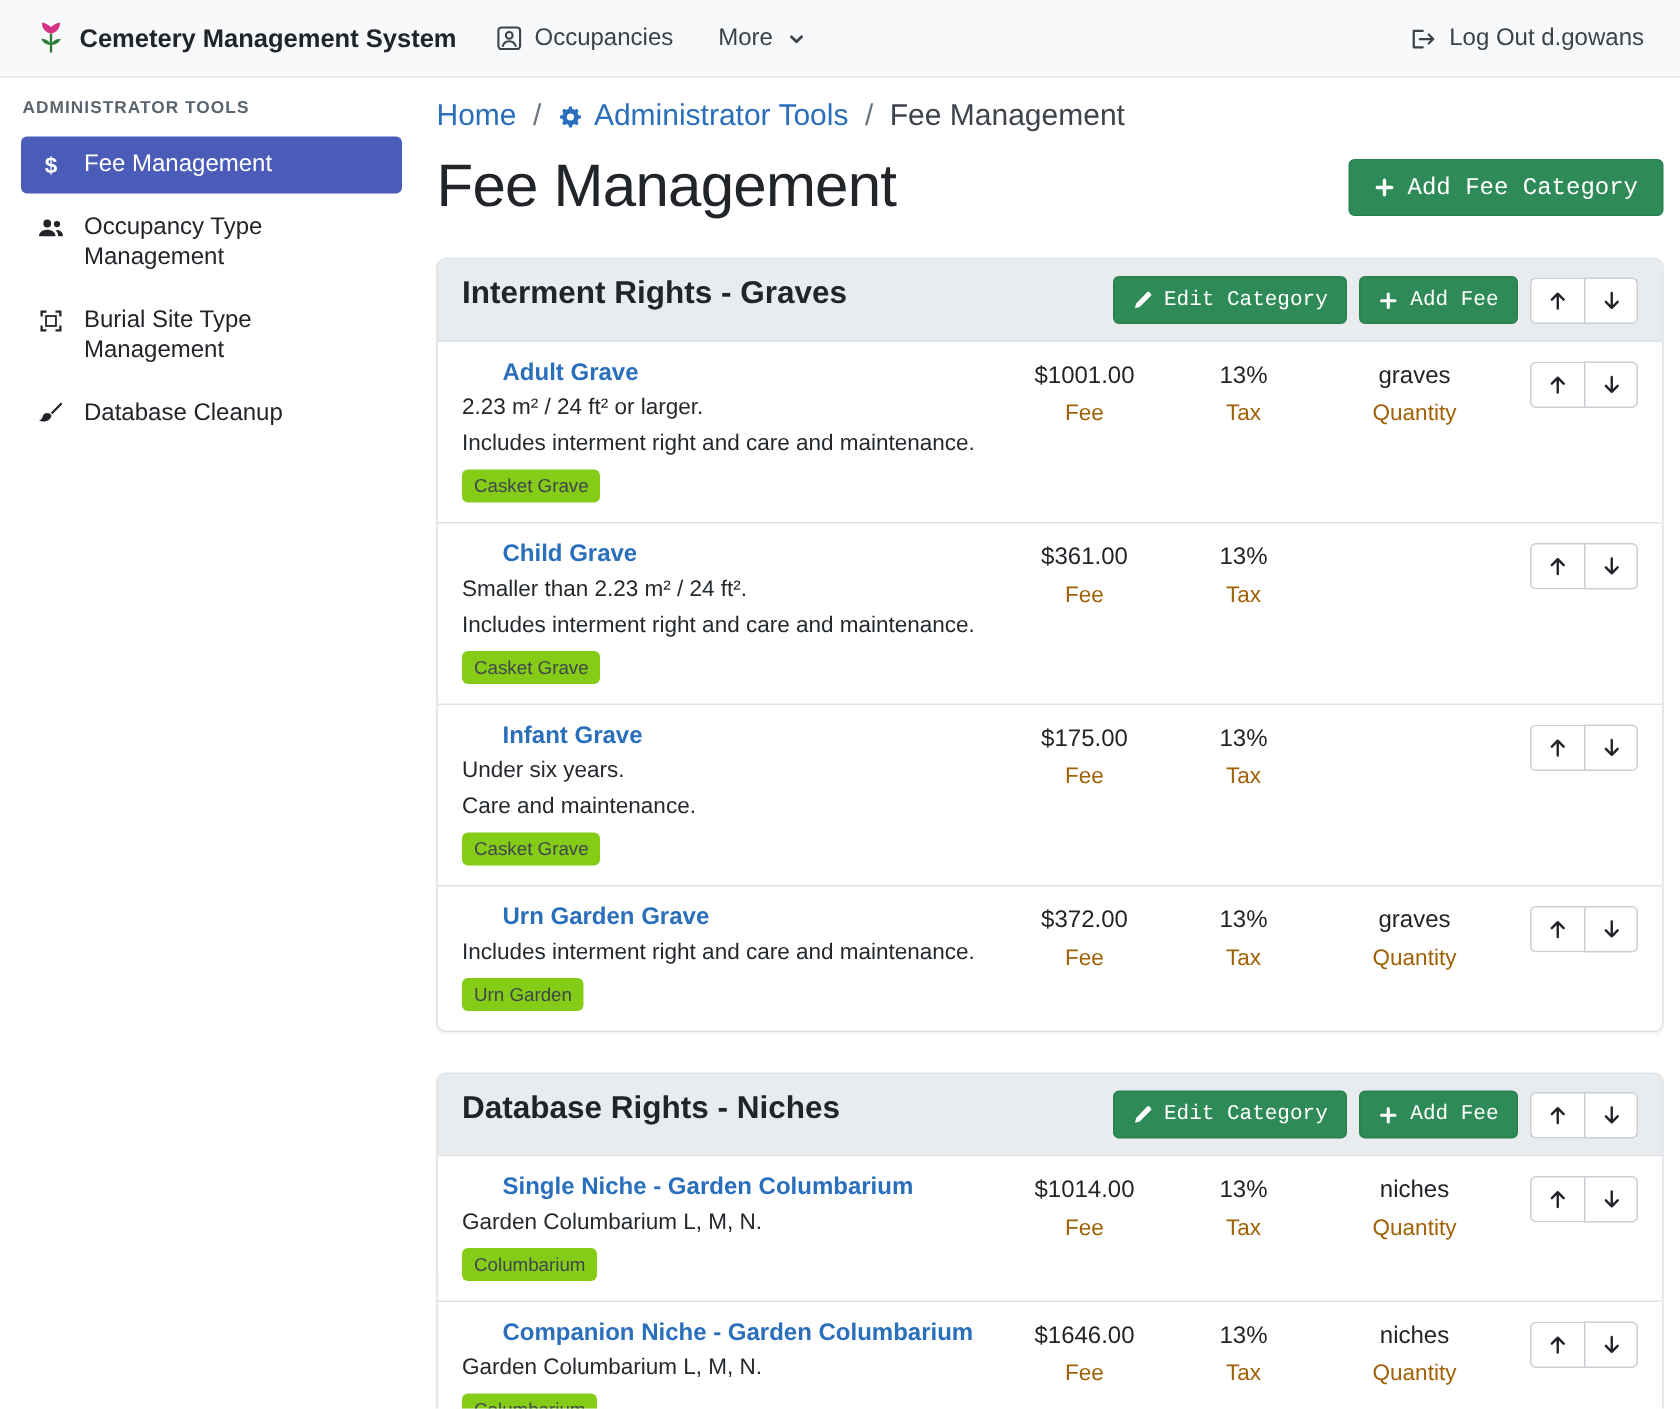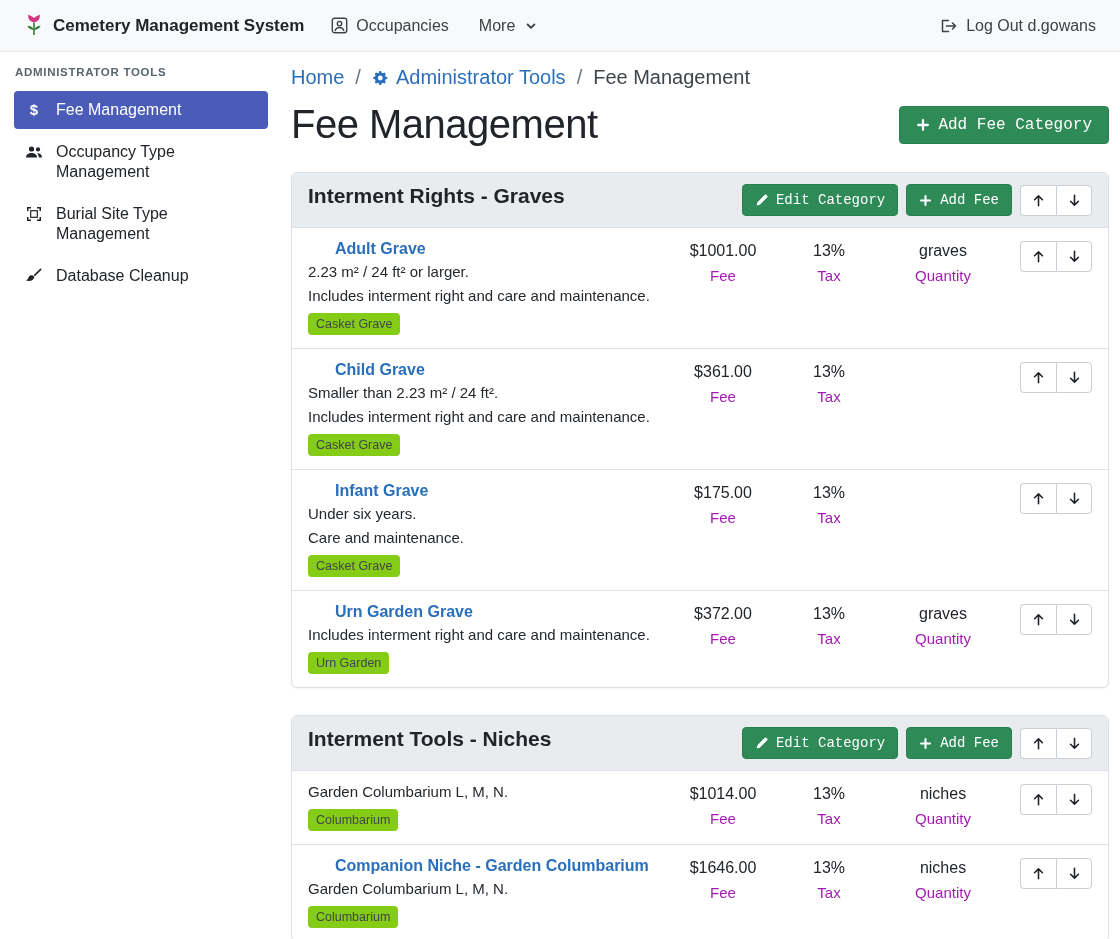--- a/index.html
+++ b/index.html
@@ -56,21 +56,21 @@
   .fee-row { display:flex; align-items:flex-start; padding:12px 16px 13px 16px; border-bottom:1px solid #dee2e6; }
   .fee-row:last-child { border-bottom:0;justify-content:space-between; }
   .fee-info { flex:1; min-width:0; padding-right:8px; }
   .fee-name { color:#2a6fbb; font-weight:700; font-size:16px; display:inline-block; margin-bottom:5px;margin-left:27px; }
   .fee-desc { font-size:15px; color:#24292e; margin-bottom:7px; }
   .fee-desc:empty { display:none; }
   .badge { display:inline-block; background:#84cc16; color:#40464c; font-size:12.5px; padding:4px 8px; border-radius:4px; margin-top:2px; }
   .fee-col { width:106px; text-align:center; padding-top:2px; }
   .fee-col.qty { width:122px; }
   .fee-col .val { font-size:16px; color:#212529; margin-bottom:7px; min-height:18px; }
-  .fee-col .lbl { font-size:15px; color:#a21caf; }
+  .fee-col .lbl { font-size:15px; color:#a16207; }
   .row-arrows { margin-left:16px; margin-top:1px; }
 </style>
 </head>
 <body>
 
 <header class="navbar">
   <a class="brand">
     <span class="icn">
       <svg width="20" height="26" viewBox="0 0 20 26">
         <path d="M4 2c0 4 2 6.5 6 7.5C14 8.5 16 6 16 2c-2.2.3-3.7 1.2-6 3-2.3-1.8-3.8-2.7-6-3z" fill="#d63384"></path>
@@ -371,21 +371,21 @@
                   <path d="M8 2.5V13M3.8 8.8L8 13l4.2-4.2"></path>
                 </svg>
               </span>
             </button>
         </div>
       </div>
     </section>
 
     <section class="card">
       <header class="card-header">
-        <h2 class="card-title">Interment Tools - Niches</h2>
+        <h2 class="card-title">Database Rights - Niches</h2>
         <div class="card-actions">
           <button class="btn btn-green btn-sm">
             <span class="icn">
               <svg width="13" height="13" viewBox="0 0 16 16" fill="#fff">
                   <path d="M12.1.9a1.2 1.2 0 0 1 1.7 0l1.3 1.3a1.2 1.2 0 0 1 0 1.7l-9.2 9.2-3.9 1 1-3.9z"></path>
                 </svg>
             </span>
             <span>Edit Category</span>
           </button>
           <button class="btn btn-green btn-sm">
@@ -410,20 +410,21 @@
                     <path d="M8 2.5V13M3.8 8.8L8 13l4.2-4.2"></path>
                   </svg>
                 </span>
               </button>
           </div>
         </div>
       </header>
 
       <div class="fee-row">
         <div class="fee-info">
+          <a class="fee-name">Single Niche - Garden Columbarium</a>
           <div class="fee-desc">Garden Columbarium L, M, N.</div>
           <span class="badge">Columbarium</span>
         </div>
         <div class="fee-col">
             <div class="val">$1014.00</div>
             <div class="lbl">Fee</div>
           </div>
         <div class="fee-col">
             <div class="val">13%</div>
             <div class="lbl">Tax</div>

